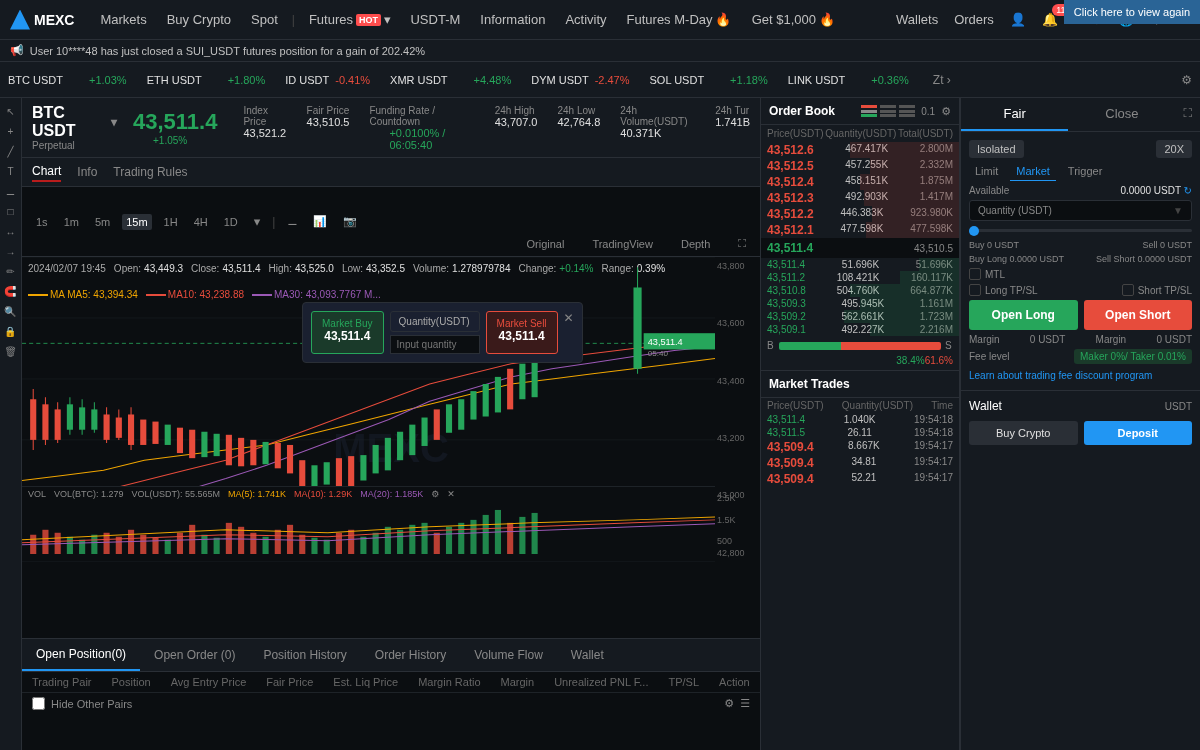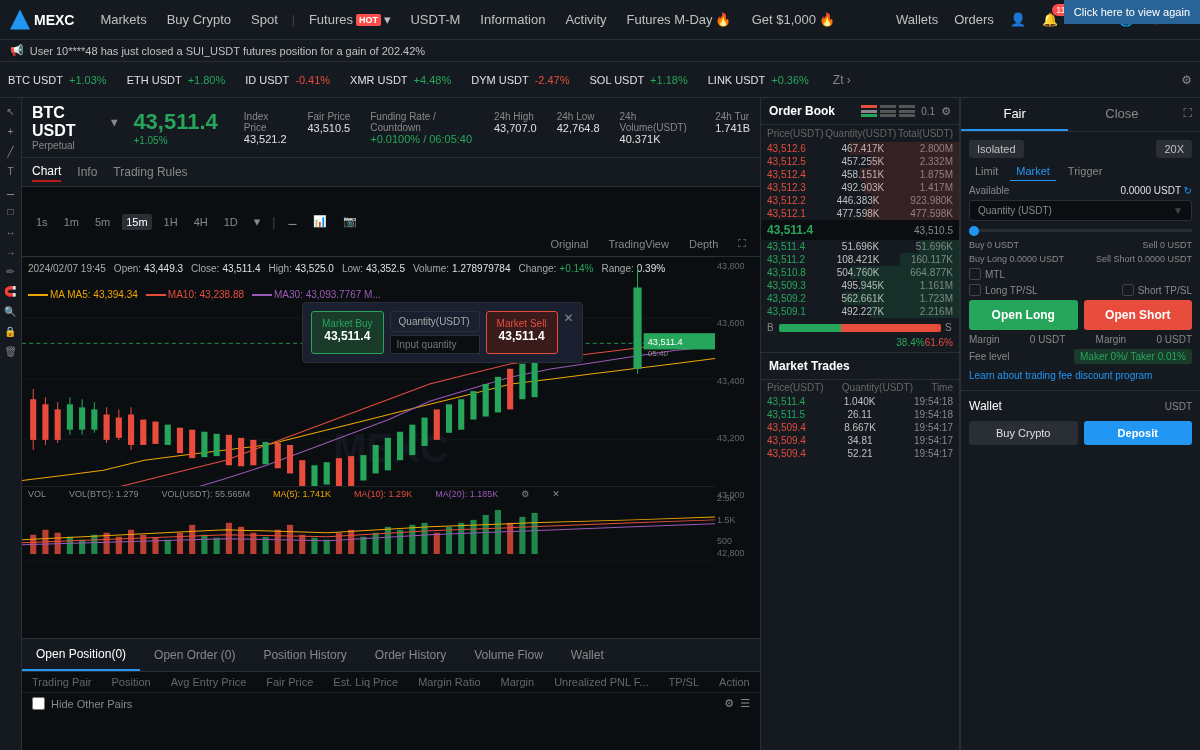--- a/index.html
+++ b/index.html
@@ -21,21 +21,21 @@
 
     
     .announcement { background: #151a20; border-bottom: 1px solid #2a2f36; padding: 4px 10px; font-size: 11px; color: #c0c0c0; display: flex; align-items: center; gap: 6px; }
     .ann-icon { color: #2196F3; }
 
     
     .ticker-bar { background: #151a20; height: 36px; display: flex; align-items: center; padding: 0 8px; border-bottom: 1px solid #2a2f36; gap: 20px; overflow: hidden; }
     .ticker-item { display: flex; align-items: center; gap: 6px; white-space: nowrap; cursor: pointer; }
     .ticker-name { color: #e0e0e0; font-size: 11px; }
     .ticker-price { font-size: 11px; }
-    .pos { color: #26a65b; }
+    .pos { color: #26a65b; margin-left: 20px; }
     .neg { color: #e74c3c; }
     .ticker-settings { margin-left: auto; color: #888; cursor: pointer; }
 
     
     .main-container { display: flex; height: calc(750px - 40px - 20px - 36px); }
 
     
     .chart-sidebar { width: 22px; background: #151a20; border-right: 1px solid #2a2f36; display: flex; flex-direction: column; align-items: center; padding: 4px 0; gap: 2px; }
     .chart-tool { width: 18px; height: 18px; display: flex; align-items: center; justify-content: center; color: #888; cursor: pointer; font-size: 10px; }
 
@@ -56,21 +56,21 @@
     
     .chart-tabs { background: #151a20; padding: 4px 10px; display: flex; align-items: center; gap: 16px; border-bottom: 1px solid #2a2f36; }
     .chart-tab { color: #888; cursor: pointer; font-size: 12px; padding: 2px 0; }
     .chart-tab.active { color: white; border-bottom: 2px solid #b91c1c; }
 
     
     .time-controls { background: #0b0e11; padding: 4px 10px; display: flex; align-items: center; gap: 8px; border-bottom: 1px solid #2a2f36; }
     .time-btn { color: #888; cursor: pointer; font-size: 11px; padding: 2px 4px; }
     .time-btn.active { color: white; background: #2a2f36; border-radius: 2px; }
     .time-sep { color: #444; }
-    .time-right { margin-left: auto; display: flex; align-items: center; gap: 12px; margin-top: 44px; }
+    .time-right { margin-left: auto; display: flex; align-items: center; gap: 20px; margin-top: 44px; }
 
     
     .chart-area { flex: 1; background: #0b0e11; position: relative; overflow: hidden; }
 
     
     .candle-info { position: absolute; top: 6px; left: 6px; font-size: 10px; color: #aaa; display: flex; gap: 8px; flex-wrap: wrap; }
     .candle-info span { display: flex; gap: 3px; }
 
     
     .market-popup { position: absolute; top: 45px; left: 280px; background: #1a2030; border: 1px solid #2a2f36; border-radius: 4px; padding: 8px; z-index: 50; display: flex; gap: 6px; }
@@ -94,21 +94,21 @@
     
     .order-book-panel { width: 200px; background: #151a20; border-left: 1px solid #2a2f36; border-right: 1px solid #2a2f36; display: flex; flex-direction: column; overflow: hidden; }
     .ob-header { display: flex; align-items: center; justify-content: space-between; padding: 6px 8px; border-bottom: 1px solid #2a2f36; }
     .ob-title { color: white; font-size: 12px; font-weight: bold; }
     .ob-controls { display: flex; align-items: center; gap: 6px; }
     .ob-depth-btn { color: #888; font-size: 10px; }
     .ob-col-headers { display: flex; justify-content: space-between; padding: 3px 6px; color: #666; font-size: 10px; }
     .ob-row { display: flex; justify-content: space-between; padding: 1px 6px; font-size: 10px; position: relative; cursor: pointer; }
     .ob-row .ob-bg-ask { position: absolute; right: 0; top: 0; height: 100%; background: rgba(231,76,60,0.15); }
     .ob-row .ob-bg-bid { position: absolute; right: 0; top: 0; height: 100%; background: rgba(38,166,91,0.15); }
-    .ob-price-ask { color: #e74c3c; font-size: 10px; }
+    .ob-price-ask { color: #e74c3c; font-size: 12px; font-weight: bold; }
     .ob-price-bid { color: #26a65b; font-size: 10px; }
     .ob-qty { color: #c0c0c0; }
     .ob-total { color: #888; }
     .ob-spread { display: flex; align-items: center; justify-content: space-between; padding: 3px 6px; background: #0b0e11; }
     .ob-spread-price { color: #26a65b; font-size: 12px; font-weight: bold; }
     .ob-spread-sub { color: #888; font-size: 10px; }
 
     
     .mt-header { padding: 6px 8px; color: white; font-size: 12px; font-weight: bold; border-top: 1px solid #2a2f36; border-bottom: 1px solid #2a2f36; }
     .mt-col-headers { display: flex; justify-content: space-between; padding: 2px 6px; color: #666; font-size: 10px; }
@@ -504,21 +504,21 @@
             <input style="background: rgb(11, 14, 17); border: 1px solid rgb(42, 47, 54); color: rgb(136, 136, 136); padding: 3px 6px; font-size: 10px; width: 90px;" placeholder="Input quantity">
           </div>
           <div class="market-sell-box">
             <div class="market-sell-label">Market Sell</div>
             <div class="market-price">43,511.4</div>
           </div>
           <span style="color:#888;cursor:pointer;font-size:12px;">✕</span>
         </div>
 
         <div style="position:absolute;bottom:22%;left:0;right:45px;height:18%;background:#0b0e11;border-top:1px solid #1e2328;">
-          <div style="position:absolute;top:2px;left:6px;font-size:9px;color:#888;display:flex;gap:23px;">
+          <div style="position:absolute;top:2px;left:6px;font-size:9px;color:#888;display:flex;gap:8px;">
             <span>VOL</span>
             <span>VOL(BTC): 1.279</span>
             <span>VOL(USDT): 55.565M</span>
             <span style="color:#f0a500;">MA(5): 1.741K</span>
             <span style="color:#e74c3c;">MA(10): 1.29K</span>
             <span style="color:#9b59b6;">MA(20): 1.185K</span>
             <span style="cursor:pointer;color:#888;">⚙</span>
             <span style="cursor:pointer;color:#888;">✕</span>
           </div>
           

